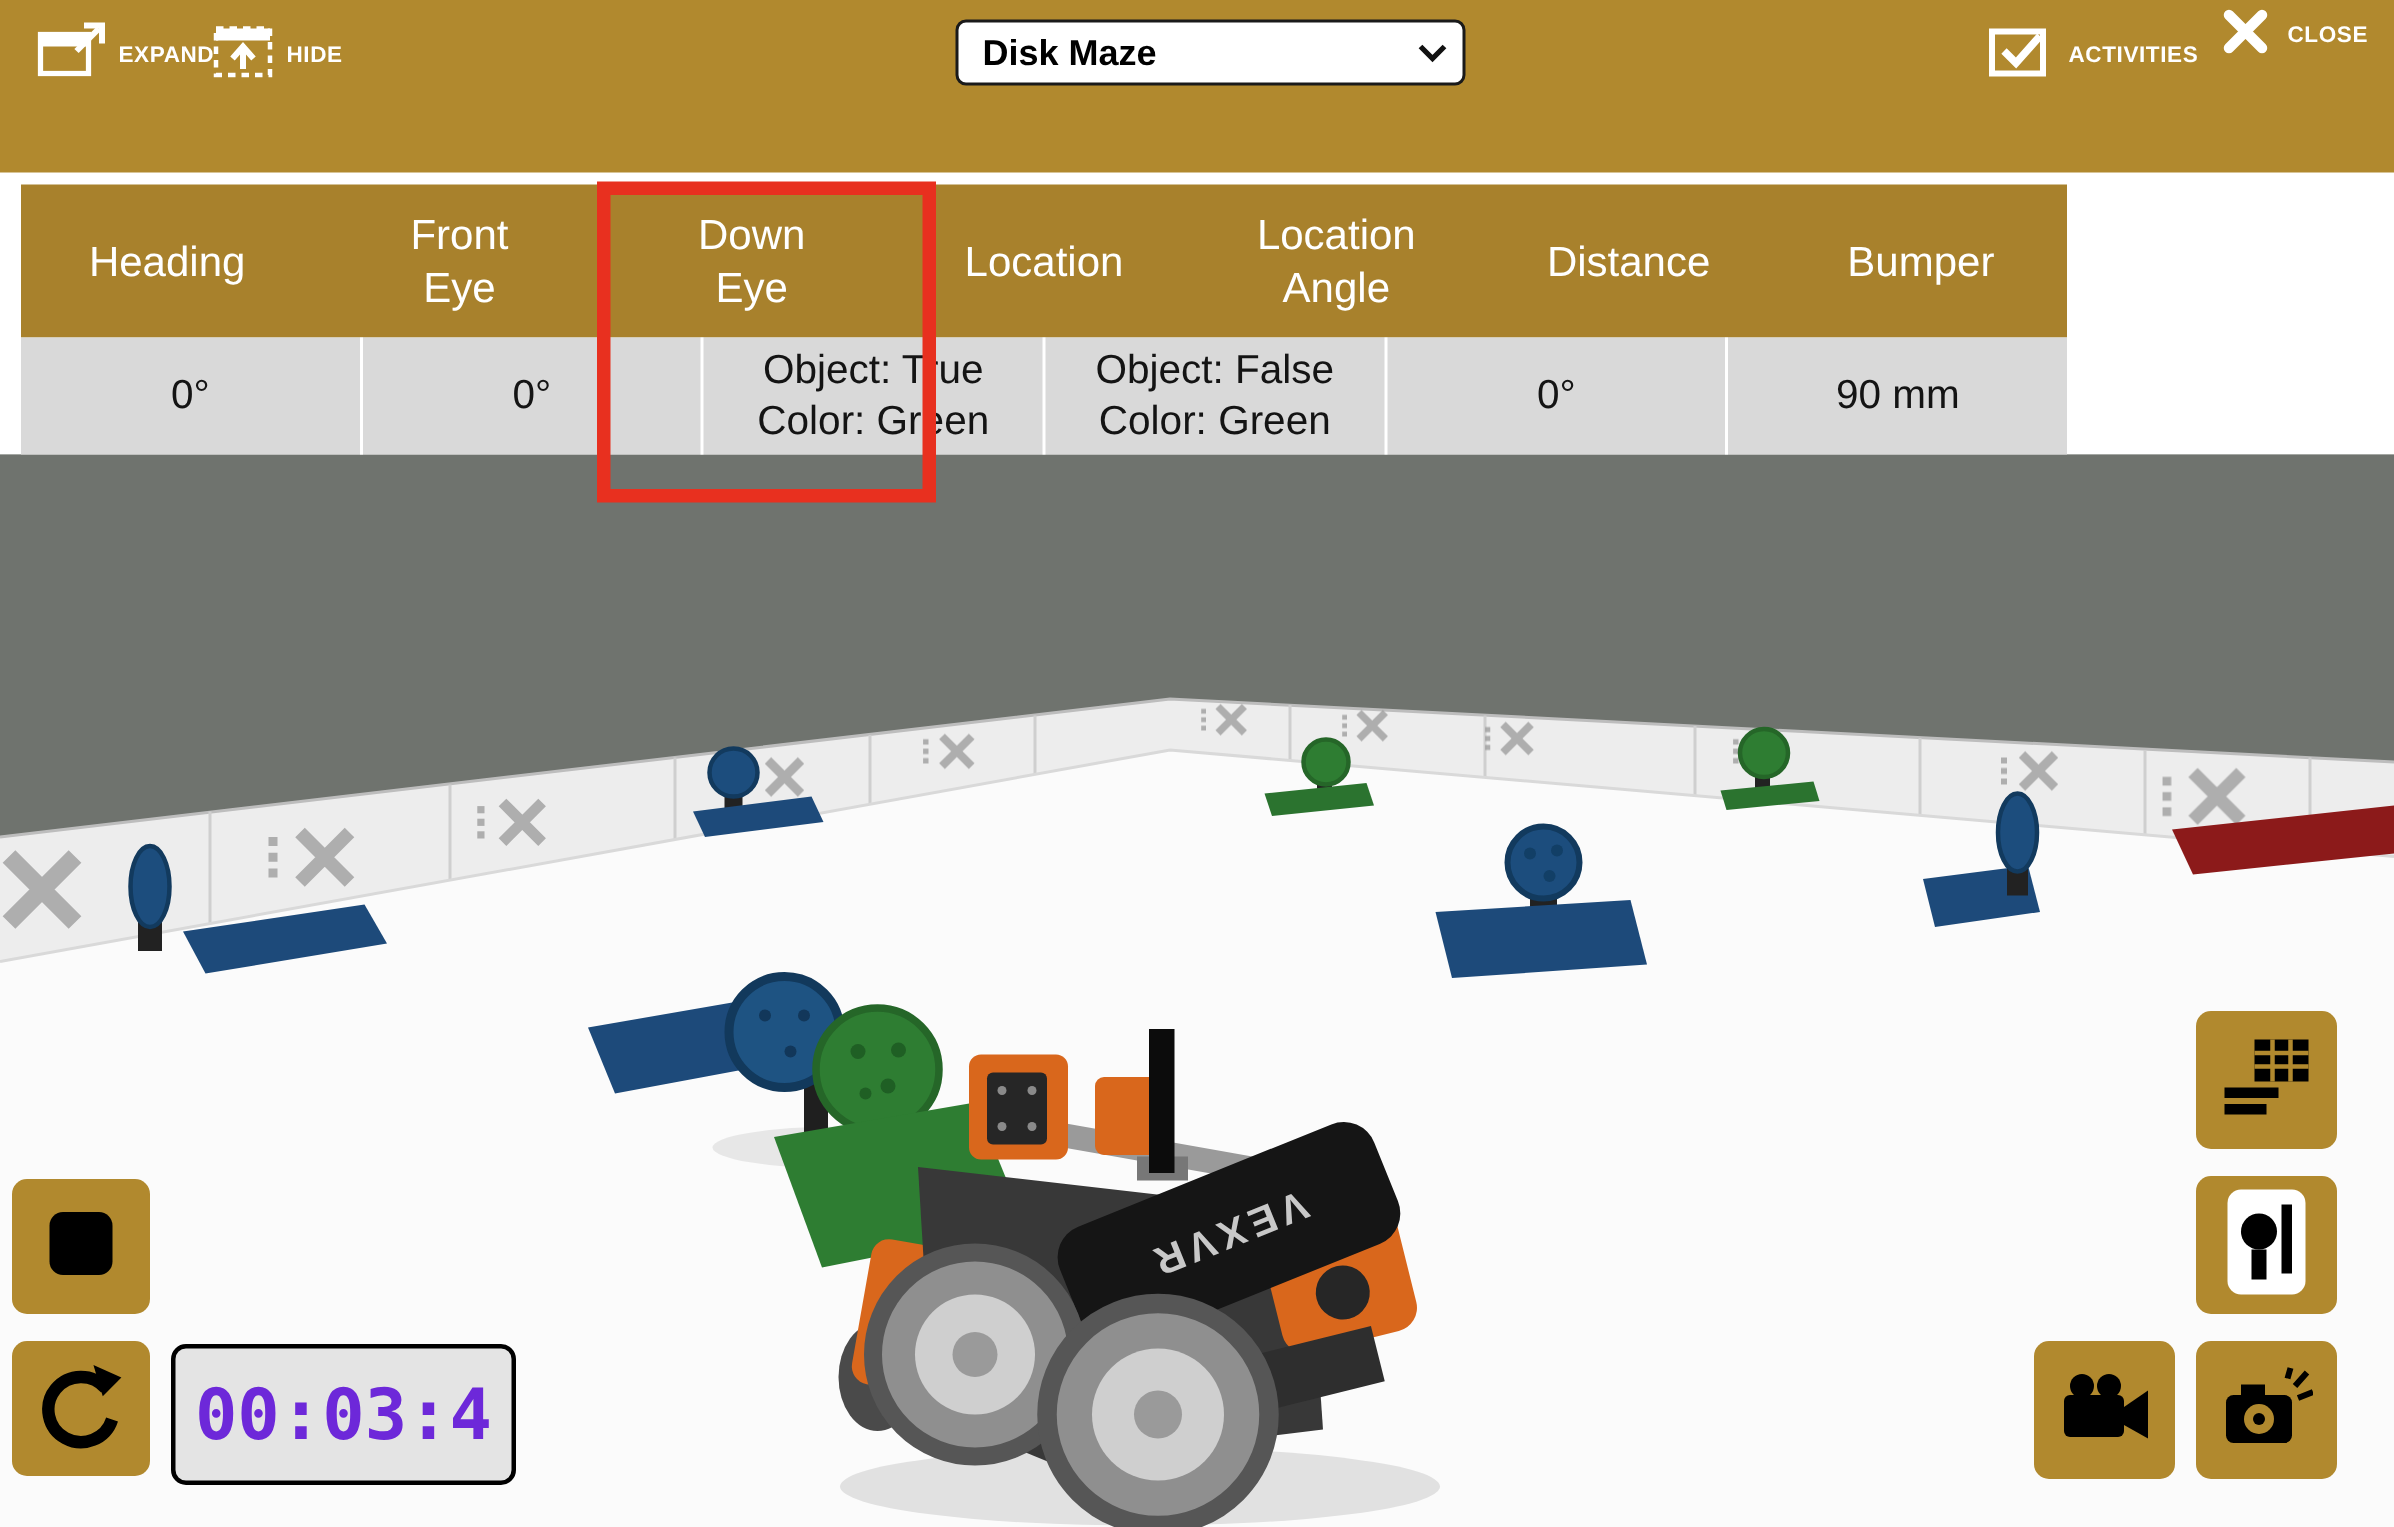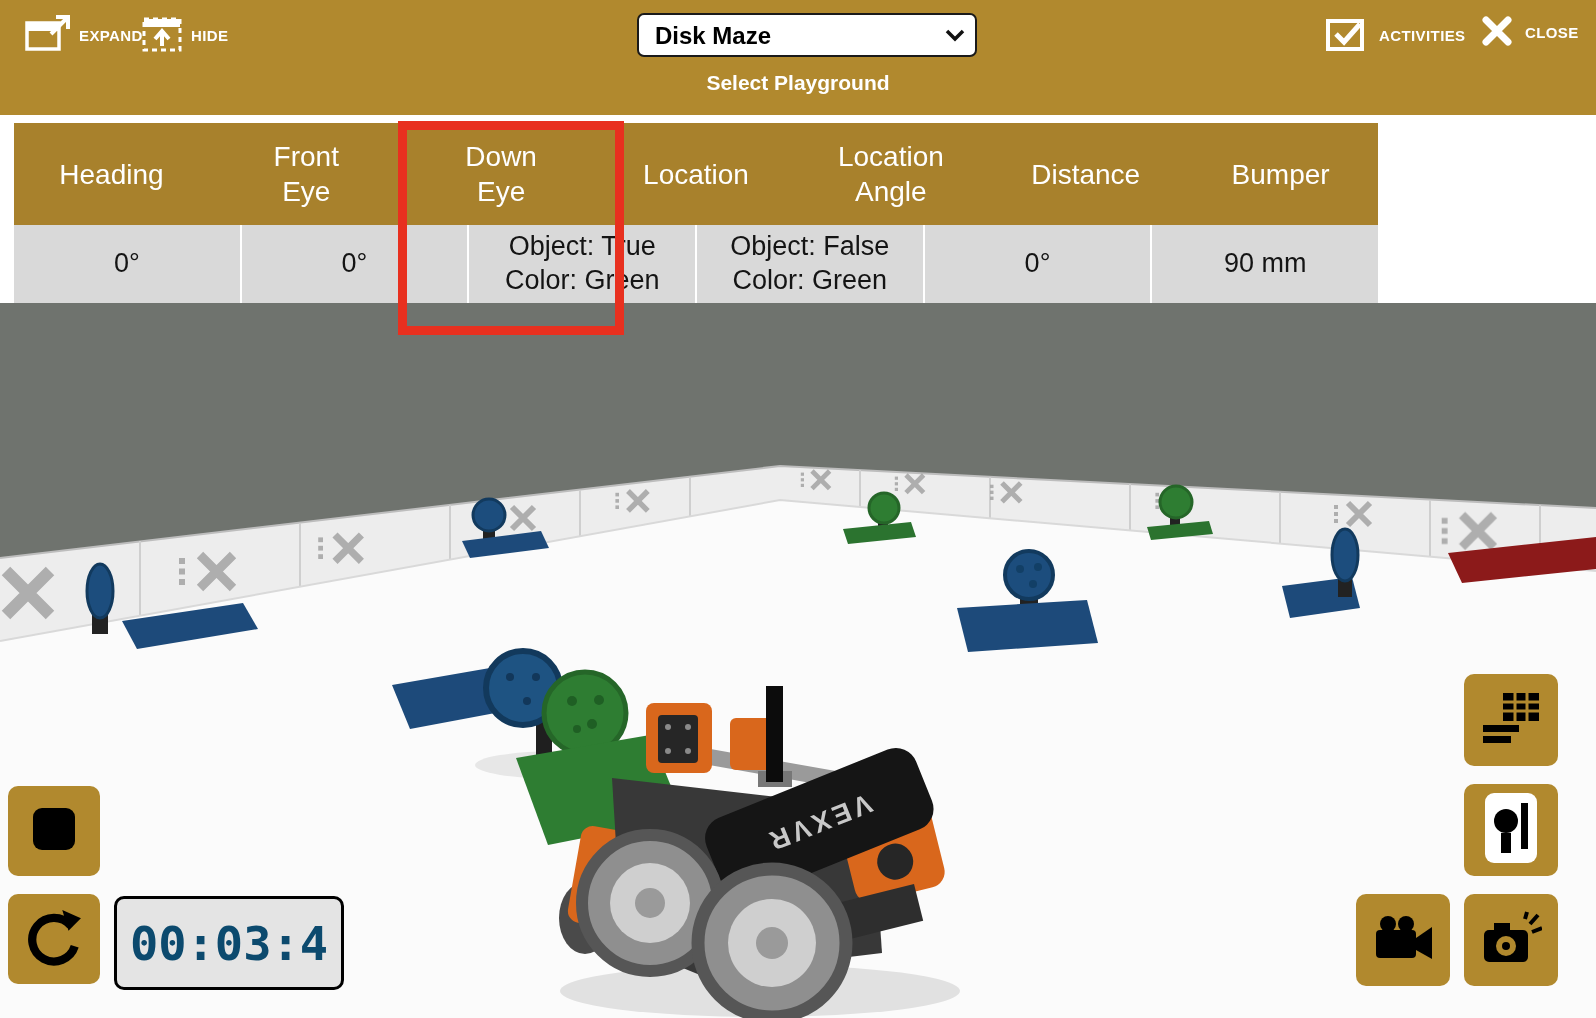--- a/index.html
+++ b/index.html
@@ -7,21 +7,21 @@
     width:1596px;height:1018px;position:relative;overflow:hidden;
     font-family:"Liberation Sans",sans-serif;background:#fff;
   }
   
   .topbar{position:absolute;top:0;left:0;width:1596px;height:115px;background:#b1892e;z-index:3;}
   .tb-btn{position:absolute;display:flex;flex-direction:row;align-items:center;gap:7px;
     color:#fff;font-weight:bold;font-size:15px;letter-spacing:.4px;cursor:pointer;}
   .tb-expand{left:24px;top:13px;width:80px;}
   .tb-hide{left:140px;top:13px;width:76px;}
   .tb-activities{left:1322px;top:13px;width:118px;text-align:right;}
-  .tb-close{left:1476px;top:10px;width:76px;text-align:right;}
+  .tb-close{left:1476px;top:0;width:76px;text-align:right;}
   .select-wrap{position:absolute;left:596px;top:13px;width:340px;height:44px;margin-left:41px;}
   .select-wrap select{
     width:100%;height:100%;box-sizing:border-box;border:2px solid #1a1a1a;border-radius:7px;
     background:#fff;color:#000;font-family:"Liberation Sans",sans-serif;font-size:24px;font-weight:bold;
     padding:0 44px 0 16px;appearance:none;-webkit-appearance:none;cursor:pointer;
   }
   .select-chevron{position:absolute;right:12px;top:15px;pointer-events:none;}
   .select-caption{position:absolute;top:71px;left:0;width:100%;text-align:center;
     color:#fff;font-weight:bold;font-size:21px;}
   
@@ -42,21 +42,21 @@
   .ctrl{position:absolute;width:92px;height:90px;background:#b1892e;border-radius:10px;
     display:flex;align-items:center;justify-content:center;z-index:10;cursor:pointer;}
   .ctrl-stop{left:8px;top:786px;}
   .ctrl-reset{left:8px;top:894px;}
   .ctrl-grid{left:1464px;top:674px;width:94px;height:92px;}
   .ctrl-pov{left:1464px;top:784px;width:94px;height:92px;}
   .ctrl-video{left:1356px;top:894px;width:94px;height:92px;}
   .ctrl-snap{left:1464px;top:894px;width:94px;height:92px;}
   .timer{position:absolute;left:114px;top:896px;width:224px;height:88px;background:#e4e4e4;
     border:3px solid #000;border-radius:10px;display:flex;align-items:center;justify-content:center;
-    font-family:"DejaVu Sans Mono",monospace;font-size:47px;font-weight:bold;color:#0c4a6e;z-index:10;}
+    font-family:"DejaVu Sans Mono",monospace;font-size:47px;font-weight:bold;color:#6d28d9;z-index:10;}
 </style>
 </head>
 <body>
 
 <div class="topbar">
 
   <div class="tb-btn tb-expand">
     <span>
       <svg width="48" height="42" viewBox="0 0 48 42">
         <rect x="3" y="10" width="32" height="26" fill="none" stroke="#fff" stroke-width="3.5"></rect>
@@ -83,21 +83,20 @@
   <div class="select-wrap">
     <select>
       <option>Disk Maze</option>
     </select>
     <span class="select-chevron">
       <svg width="20" height="14" viewBox="0 0 20 14">
           <path d="M2 3 L10 11 L18 3" stroke="#111" stroke-width="3.5" fill="none"></path>
         </svg>
     </span>
   </div>
-  <div class="select-caption">Select Playground</div>
 
   <div class="tb-btn tb-activities">
     <span>
       <svg width="50" height="42" viewBox="0 0 50 42">
         <rect x="6" y="8" width="34" height="28" fill="none" stroke="#fff" stroke-width="4"></rect>
         <path d="M14 21 L22 29 L38 11" fill="none" stroke="#fff" stroke-width="5"></path>
       </svg>
     </span>
     <span>ACTIVITIES</span>
   </div>

